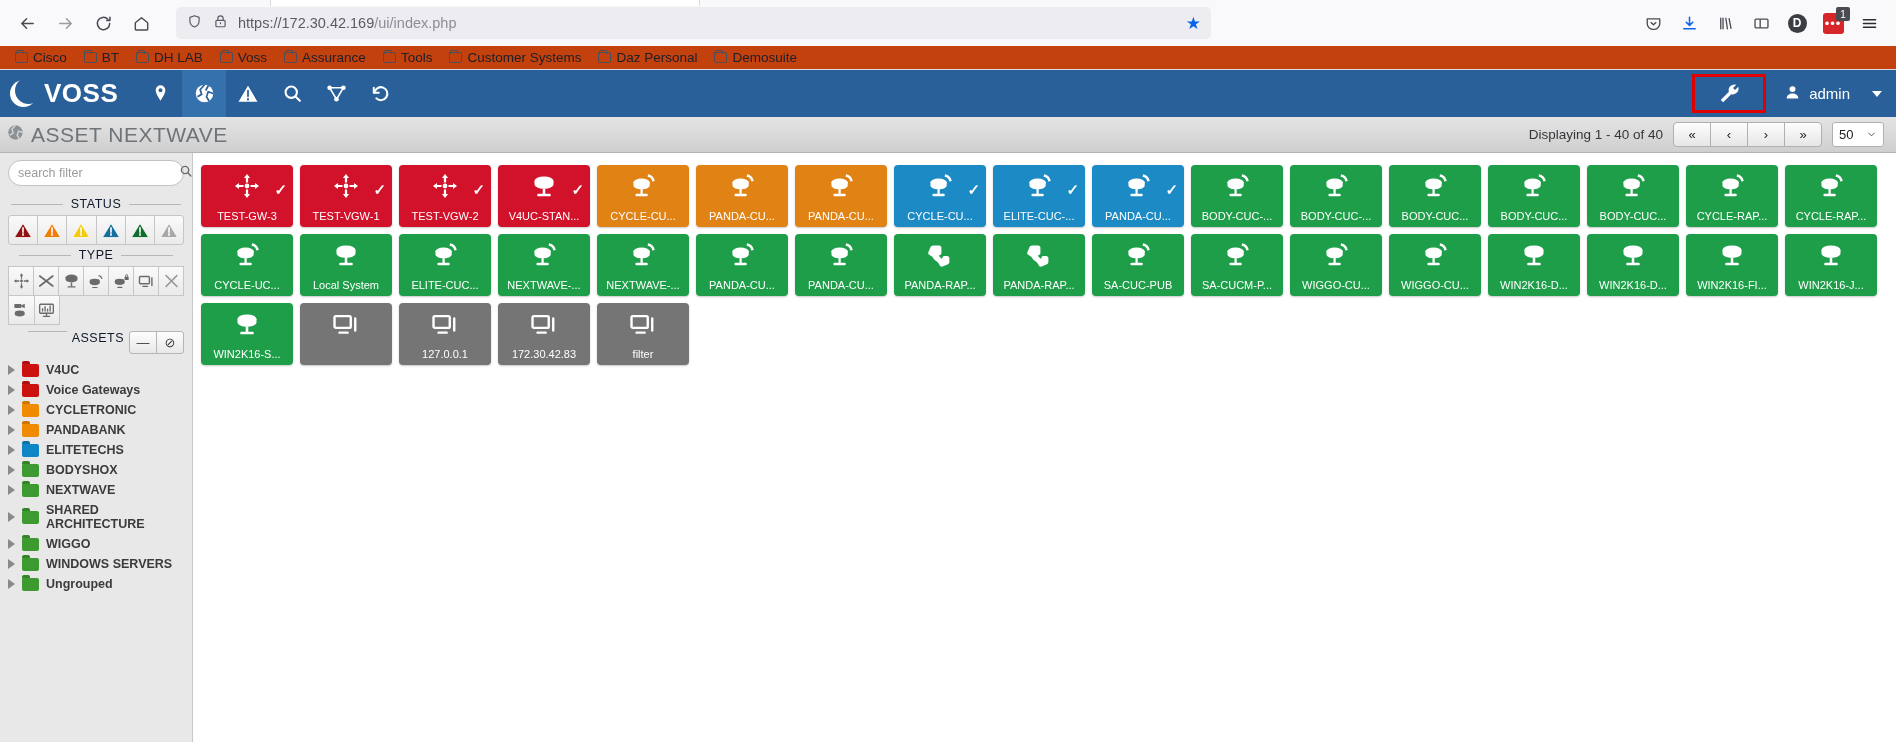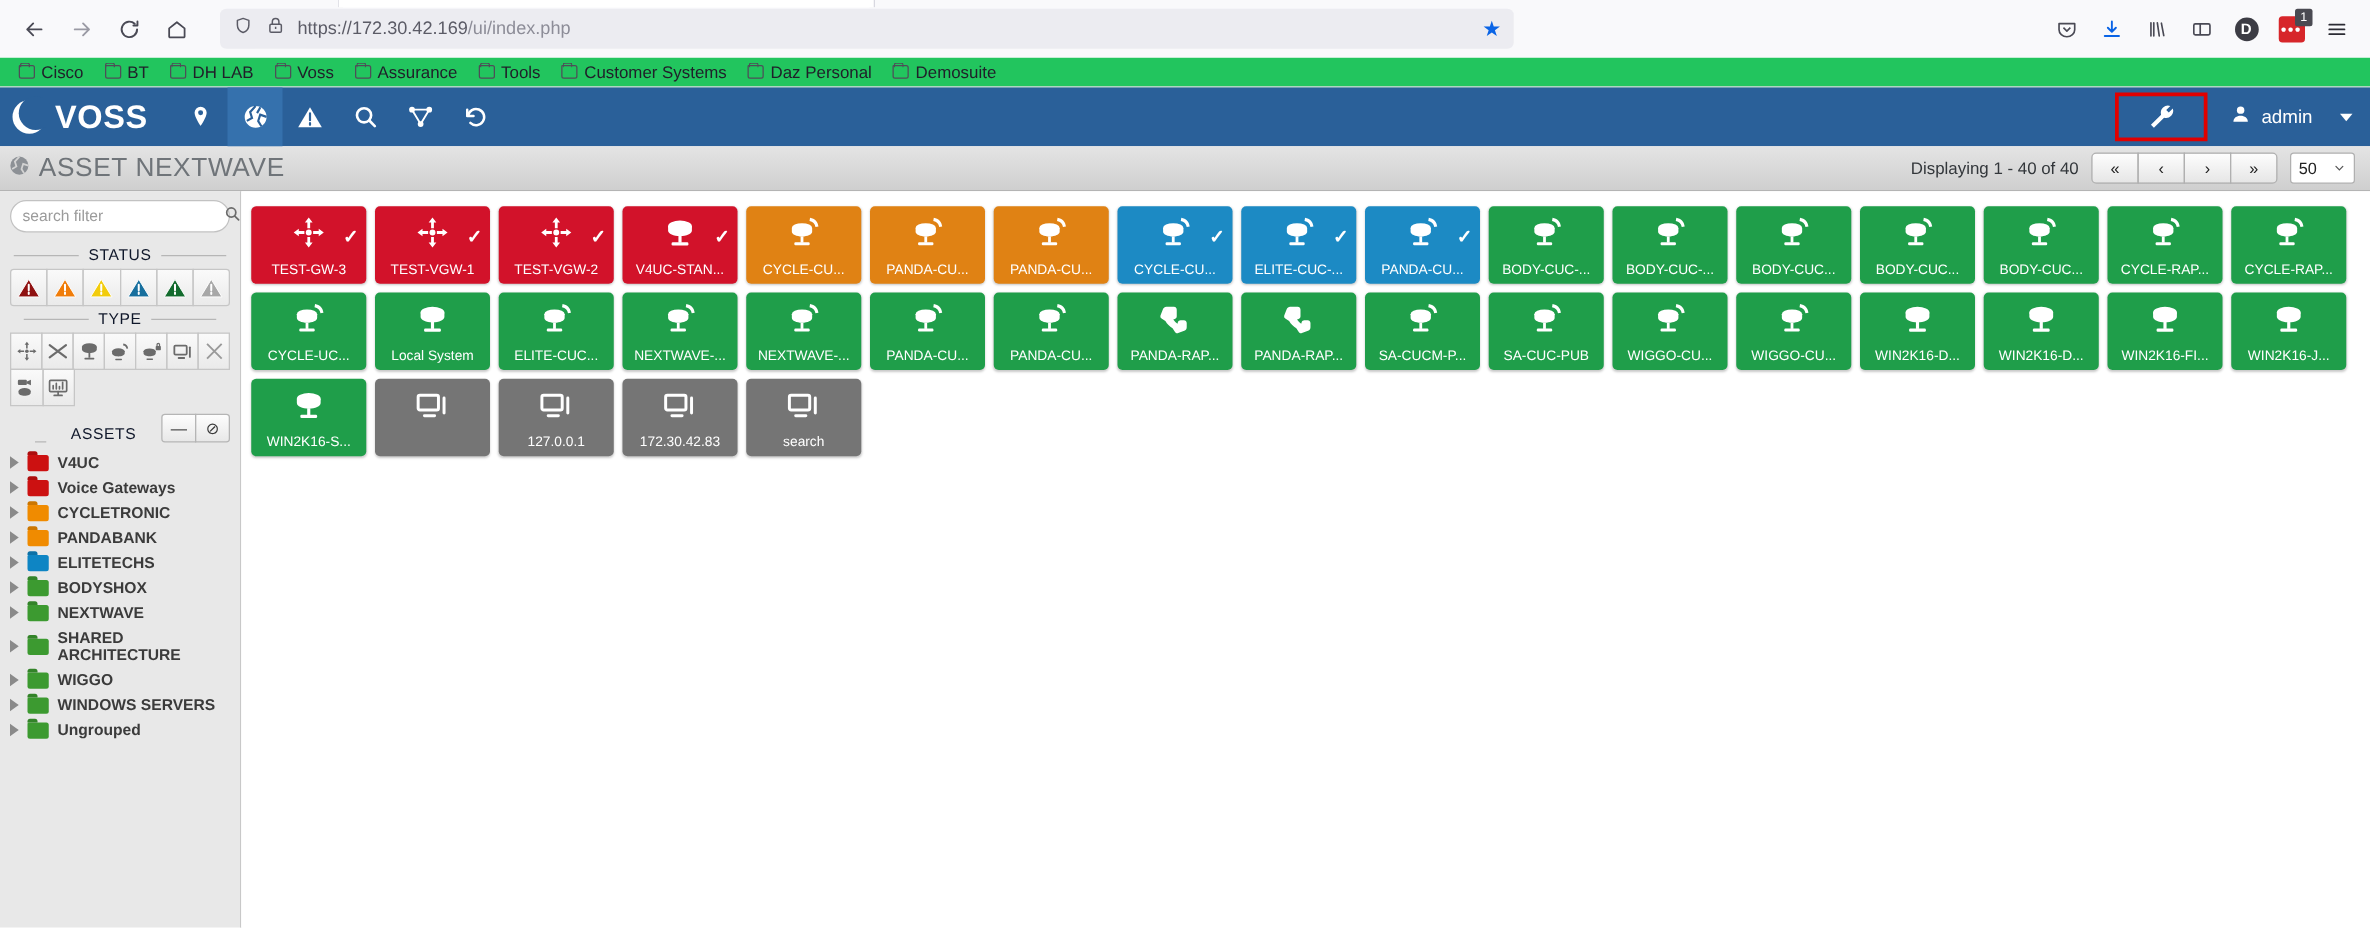--- a/index.html
+++ b/index.html
@@ -60,21 +60,21 @@
     padding: 0 2px;
   }
   .avatar-d {
     width: 19px; height: 19px; border-radius: 50%;
     background: #3c3c44; color: #fff; font-size: 12px; font-weight: bold;
     display: flex; align-items: center; justify-content: center;
   }
 
   
   .bookmarks {
-    height: 24px; background: #22c55e;
+    height: 24px; background: #c2410c;
     display: flex; align-items: center; padding: 0 8px; gap: 3px;
     border-bottom: 1px solid #dcdce2;
   }
   .bm {
     display: flex; align-items: center; gap: 5px;
     padding: 2px 7px; border-radius: 4px; cursor: pointer;
     font-size: 13.5px; color: #20202a; white-space: nowrap;
   }
   .bm-folder {
     width: 13px; height: 11px; border: 1.3px solid #4e4e58;
@@ -194,21 +194,21 @@
   .type-row { display: flex; padding: 0 8px; }
   .type-row.second { margin-top: -1px; justify-content: flex-start; }
   .type-cell {
     width: 26.5px; height: 30px; background: linear-gradient(#fafafa, #eaeaea);
     border: 1px solid #c6c6c6; margin-left: -1px;
     display: flex; align-items: center; justify-content: center; cursor: pointer;
   }
   .type-cell:first-child { margin-left: 0; }
 
   .assets-head {
-    display: flex; align-items: flex-end; gap: 20px; padding: 6px 8px 4px 28px;
+    display: flex; align-items: flex-start; gap: 5px; padding: 6px 8px 4px 28px;
   }
   .assets-btns { margin-left: auto; display: flex; }
   .asset-btn {
     width: 28px; height: 23px; background: linear-gradient(#fdfdfd, #e8e8e8);
     border: 1px solid #b5b5b5; display: flex; align-items: center;
     justify-content: center; cursor: pointer; margin-left: -1px;
     font-size: 13px; color: #3a3a3a;
   }
   .asset-btn:first-child { border-radius: 3px 0 0 3px; margin-left: 0; }
   .asset-btn:last-child { border-radius: 0 3px 3px 0; }
@@ -921,31 +921,31 @@
         <span class="lbl">PANDA-RAP...</span>
       </div>
       <div class="tile" style="background: rgb(31, 158, 74);">
         <span class="ic"><svg width="30" height="28" viewBox="0 0 20 20" fill="#fff">
             <ellipse cx="9" cy="7.4" rx="5.8" ry="2.7"></ellipse>
             <path d="M3.2 7.4v2.2c0 1.5 2.6 2.7 5.8 2.7s5.8-1.2 5.8-2.7V7.4z"></path>
             <rect x="8.2" y="12.2" width="1.6" height="3.6"></rect>
             <rect x="4.6" y="15.6" width="8.8" height="1.7" rx="0.7"></rect>
             <path d="M13.6 1.6c2.7.4 4.4 2.2 4.8 4.9l-1.7.3c-.3-1.9-1.5-3.1-3.4-3.4z"></path>
           </svg></span>
+        <span class="lbl">SA-CUC-PUB</span>
+      </div>
+      <div class="tile" style="background: rgb(31, 158, 74);">
+        <span class="ic"><svg width="30" height="28" viewBox="0 0 20 20" fill="#fff">
+            <ellipse cx="9" cy="7.4" rx="5.8" ry="2.7"></ellipse>
+            <path d="M3.2 7.4v2.2c0 1.5 2.6 2.7 5.8 2.7s5.8-1.2 5.8-2.7V7.4z"></path>
+            <rect x="8.2" y="12.2" width="1.6" height="3.6"></rect>
+            <rect x="4.6" y="15.6" width="8.8" height="1.7" rx="0.7"></rect>
+            <path d="M13.6 1.6c2.7.4 4.4 2.2 4.8 4.9l-1.7.3c-.3-1.9-1.5-3.1-3.4-3.4z"></path>
+          </svg></span>
         <span class="lbl">SA-CUCM-P...</span>
-      </div>
-      <div class="tile" style="background: rgb(31, 158, 74);">
-        <span class="ic"><svg width="30" height="28" viewBox="0 0 20 20" fill="#fff">
-            <ellipse cx="9" cy="7.4" rx="5.8" ry="2.7"></ellipse>
-            <path d="M3.2 7.4v2.2c0 1.5 2.6 2.7 5.8 2.7s5.8-1.2 5.8-2.7V7.4z"></path>
-            <rect x="8.2" y="12.2" width="1.6" height="3.6"></rect>
-            <rect x="4.6" y="15.6" width="8.8" height="1.7" rx="0.7"></rect>
-            <path d="M13.6 1.6c2.7.4 4.4 2.2 4.8 4.9l-1.7.3c-.3-1.9-1.5-3.1-3.4-3.4z"></path>
-          </svg></span>
-        <span class="lbl">SA-CUC-PUB</span>
       </div>
       <div class="tile" style="background: rgb(31, 158, 74);">
         <span class="ic"><svg width="30" height="28" viewBox="0 0 20 20" fill="#fff">
             <ellipse cx="9" cy="7.4" rx="5.8" ry="2.7"></ellipse>
             <path d="M3.2 7.4v2.2c0 1.5 2.6 2.7 5.8 2.7s5.8-1.2 5.8-2.7V7.4z"></path>
             <rect x="8.2" y="12.2" width="1.6" height="3.6"></rect>
             <rect x="4.6" y="15.6" width="8.8" height="1.7" rx="0.7"></rect>
             <path d="M13.6 1.6c2.7.4 4.4 2.2 4.8 4.9l-1.7.3c-.3-1.9-1.5-3.1-3.4-3.4z"></path>
           </svg></span>
         <span class="lbl">WIGGO-CU...</span>
@@ -1028,16 +1028,16 @@
             <path d="M5.4 16.2h5.8" stroke-linecap="round"></path>
           </svg></span>
         <span class="lbl">172.30.42.83</span>
       </div>
       <div class="tile" style="background: rgb(117, 117, 117);">
         <span class="ic"><svg width="30" height="28" viewBox="0 0 20 20" fill="none" stroke="#fff" stroke-width="1.7">
             <rect x="1.8" y="4.4" width="11.6" height="8.4" rx="1"></rect>
             <path d="M16.6 6v8.6" stroke-linecap="round"></path>
             <path d="M5.4 16.2h5.8" stroke-linecap="round"></path>
           </svg></span>
-        <span class="lbl">search</span>
+        <span class="lbl">filter</span>
       </div>
     </div>
 </div>
 
 </body></html>

